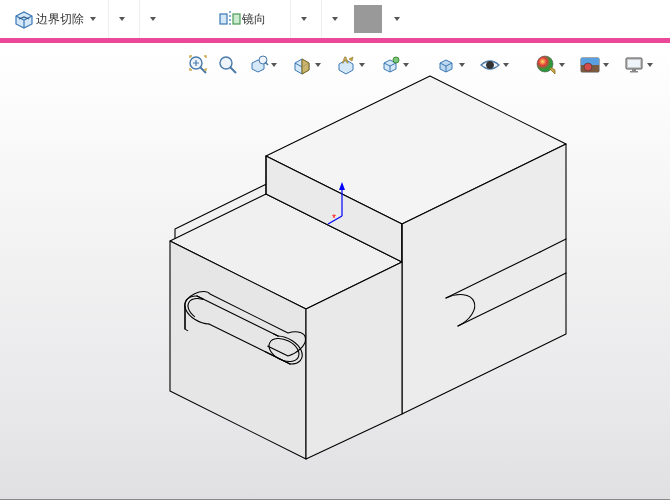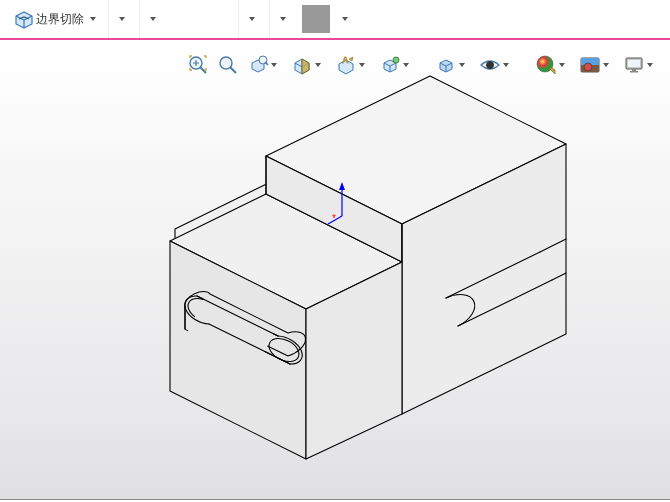--- a/index.html
+++ b/index.html
@@ -1,19 +1,19 @@
 <!DOCTYPE html>
 <html><head>
 <meta charset="utf-8">
 <style>
   html, body { margin: 0; padding: 0; width: 670px; height: 502px; font-family: "Microsoft YaHei", Arial, sans-serif; font-size: 12px; color: #333; }
   .app { width: 670px; height: 502px; background: #fff; position: relative; }
   
   
-  .feature-bar { height: 38px; display: flex; align-items: center; border-bottom: 2px solid #ec4899; background: #fff; padding-left: 10px; }
+  .feature-bar { height: 38px; display: flex; align-items: center; border-bottom: 5px solid #ec4899; background: #fff; padding-left: 10px; }
   .feat-btn { display: flex; align-items: center; height: 38px; padding: 0 2px; }
   .feat-btn .label { font-size: 12px; color: #333; }
   .dropdown-arrow { width: 14px; height: 38px; display:flex; align-items:center; justify-content:center; margin-right:6px;}
   .dropdown-arrow svg { width:6px; height:4px; }
   .dropdown-wide { width:26px; height:38px; border-left:1px solid #eee; display:flex; align-items:center; justify-content:center; margin: 0 2px; }
   .swatch { width:28px; height:28px; background:#999; margin-left:4px; }
 
   
   .view-bar { position:absolute; top:48px; left:185px; height:34px; display:flex; align-items:center; gap:4px; }
   .view-btn { width:26px; height:26px; display:flex; align-items:center; justify-content:center; }
@@ -56,20 +56,28 @@
         <svg width="6" height="4" viewBox="0 0 6 4">
           <path d="M0 0 L6 0 L3 4 Z" fill="#555"></path>
         </svg>
       </div>
 
     <div style="width:40px"></div>
 
 
     <div style="width:8px"></div>
 
+    <div class="feat-btn">
+      <svg class="icon-svg" viewBox="0 0 24 24">
+        <rect x="2" y="7" width="7" height="10" fill="#d5e8f7" stroke="#3b78b5" stroke-width="1.2"></rect>
+        <rect x="15" y="7" width="7" height="10" fill="#cdebd1" stroke="#4a9a55" stroke-width="1.2"></rect>
+        <line x1="12" y1="4" x2="12" y2="20" stroke="#3b78b5" stroke-width="1.2" stroke-dasharray="2 2"></line>
+      </svg>
+      <span class="label">镜向</span>
+    </div>
 
     <div style="width:20px"></div>
     <div class="dropdown-wide">
         <svg width="6" height="4" viewBox="0 0 6 4">
           <path d="M0 0 L6 0 L3 4 Z" fill="#555"></path>
         </svg>
       </div>
     <div class="dropdown-wide">
         <svg width="6" height="4" viewBox="0 0 6 4">
           <path d="M0 0 L6 0 L3 4 Z" fill="#555"></path>

